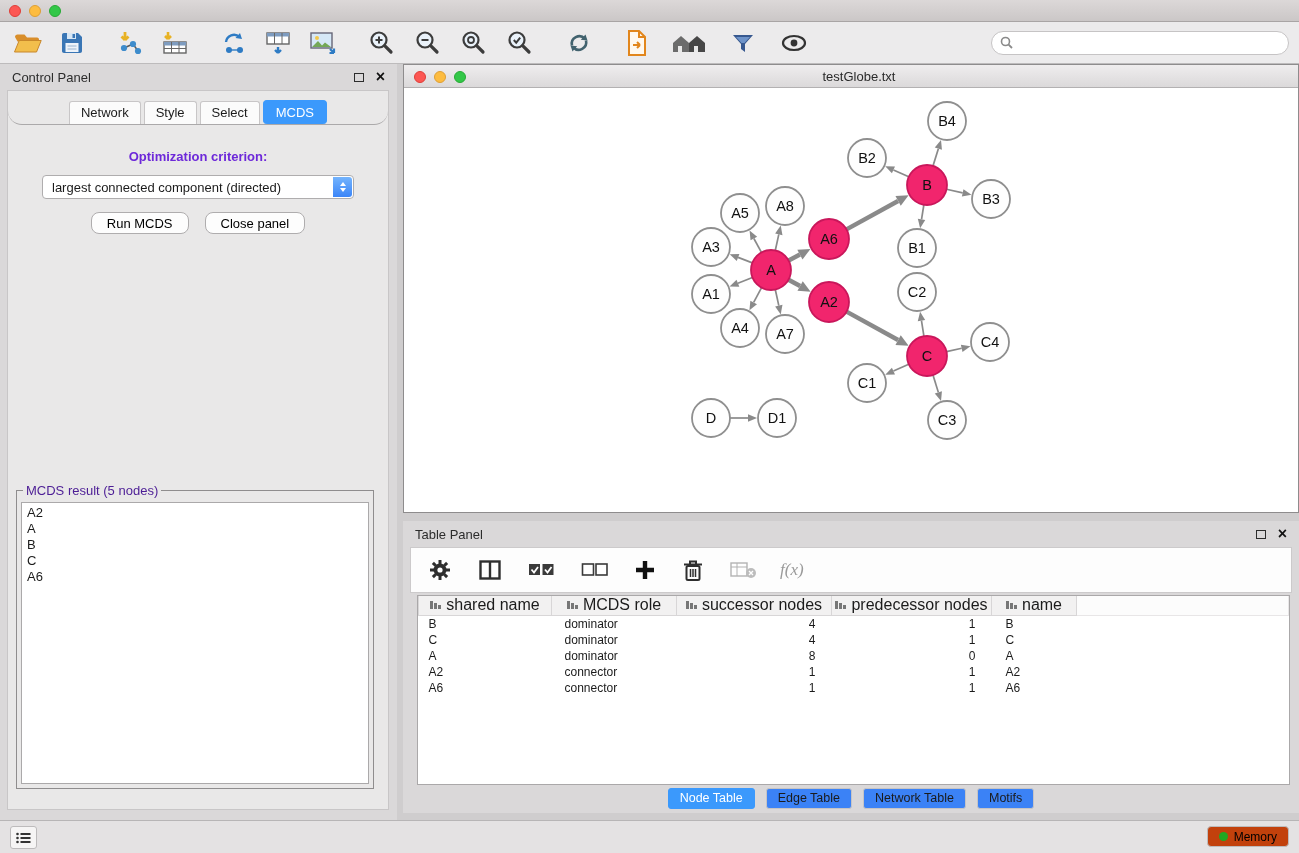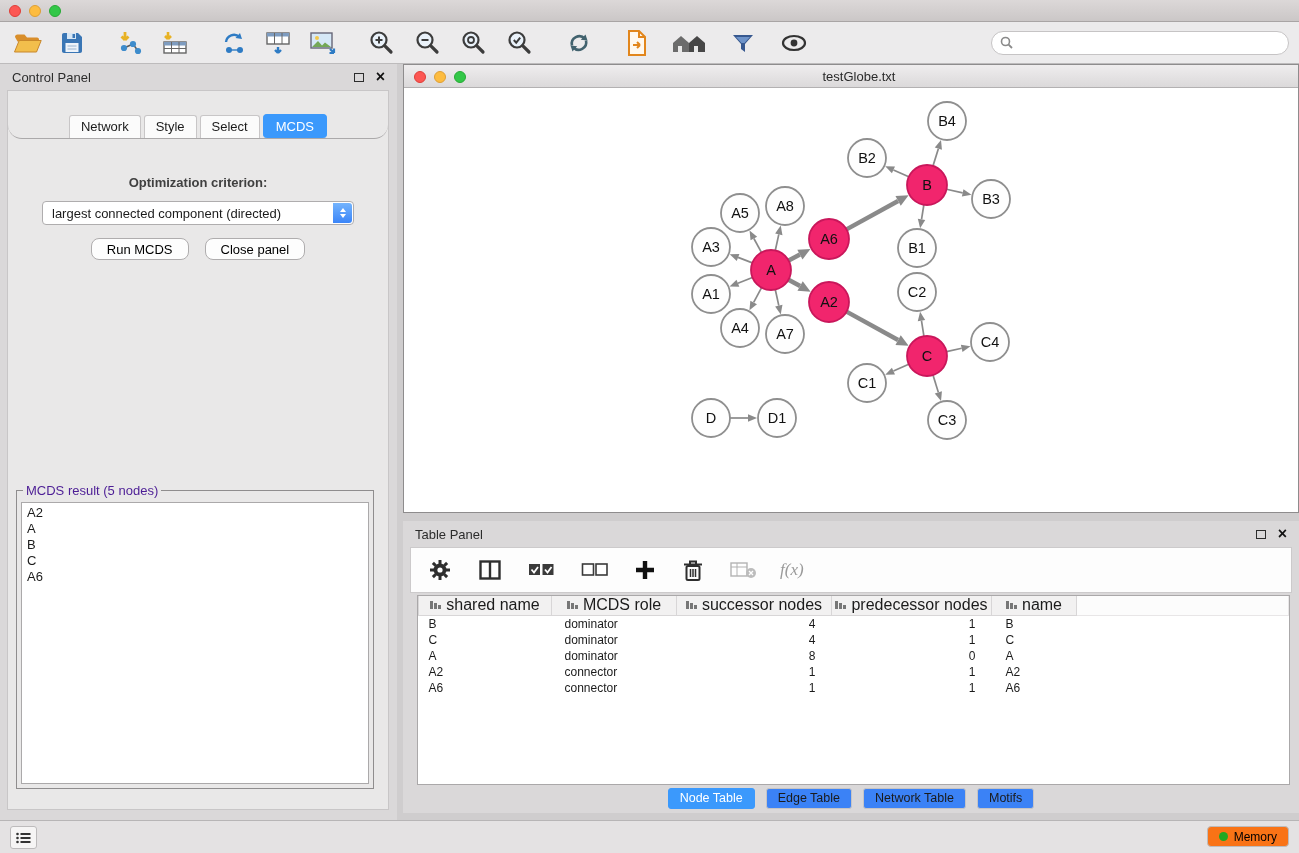--- a/index.html
+++ b/index.html
@@ -35,28 +35,28 @@
     padding:0 12px; font-size:13px; color:#2c2c2c; }
   .ph-buttons { margin-left:auto; display:flex; gap:12px; align-items:center; }
   .float-btn { width:10px; height:9px; border:1.4px solid #2c2c2c; display:inline-block; cursor:pointer; }
   .close-btn { font-size:16px; font-weight:bold; color:#111; line-height:12px; cursor:pointer; }
 
   
   .control-panel { position:absolute; left:0; top:64px; width:397px; height:756px;
     background:#DAD8D9; }
   .cp-body { position:absolute; left:7px; right:8px; top:26px; bottom:10px;
     background:#E9E8E8; border:1px solid #C8C6C7; }
-  .cp-tabs { display:flex; justify-content:center; gap:3px; padding-top:23px;
+  .cp-tabs { display:flex; justify-content:center; gap:3px; padding-top:9px;
     border-bottom:1px solid #ABA9AA; align-items:flex-end;border-radius:14px; }
   .cp-tab { font-size:13px; padding:3px 11px 4px; background:#FBFBFB;
     border:1px solid #C8C6C7; border-bottom:none; border-radius:3px 3px 0 0;
     color:#1b1b1b; cursor:pointer; }
   .cp-tab.active { background:#3B99FC; color:#fff; border-color:#3B99FC;
     border-radius:4px; padding:4px 12px; }
-  .opt-label { text-align:center; margin-top:36px; font-size:13px; font-weight:bold; color:#404040; }
+  .opt-label { text-align:center; margin-top:24px; font-size:13px; font-weight:bold; color:#6d28d9; }
   .dropdown { margin:11px auto 0; width:312px; height:24px; background:#fff;
     border:1px solid #AFADAE; border-radius:4px; position:relative;
     display:flex; align-items:center; font-size:13px; padding:0 26px 0 9px; cursor:pointer; }
   .dd-stepper { position:absolute; right:1px; top:1px; bottom:1px; width:19px;
     background:linear-gradient(#74B4FD,#3B85F8); border-radius:0 3px 3px 0;
     display:flex; flex-direction:column; align-items:center; justify-content:center; }
   .tri { width:0; height:0; border-left:3.5px solid transparent; border-right:3.5px solid transparent; }
   .tri.up { border-bottom:4.5px solid #fff; margin-bottom:2.5px; }
   .tri.down { border-top:4.5px solid #fff; }
   .btn-row { display:flex; justify-content:center; gap:16px; margin-top:13px; }
@@ -105,21 +105,21 @@
     border:1px solid #C6C4C5; border-radius:3px; cursor:pointer; }
   .tp-tab.active { background:#3B99FC; color:#fff; border-color:#3B99FC; }
 
   
   .status-bar { position:absolute; left:0; bottom:0; width:100%; height:33px;
     background:#E4E2E3; border-top:1px solid #B7B5B6; }
   .status-list-btn { position:absolute; left:10px; top:5px; width:27px; height:23px;
     background:#F6F5F5; border:1px solid #BDBBBC; border-radius:3px; cursor:pointer;
     display:flex; align-items:center; justify-content:center; }
   .memory-btn { position:absolute; right:10px; top:5px; height:21px; padding:0 11px;
-    background:#f97316; border:1px solid #BDBBBC; border-radius:4px;
+    background:#c2410c; border:1px solid #BDBBBC; border-radius:4px;
     display:flex; align-items:center; gap:6px; font-size:12px; cursor:pointer; }
   .memory-dot { width:9px; height:9px; border-radius:50%; background:#21A821; }
 </style>
 </head>
 <body>
 
 <div class="titlebar">
   <div class="lights">
     <span class="light red"></span>
     <span class="light yellow"></span>

